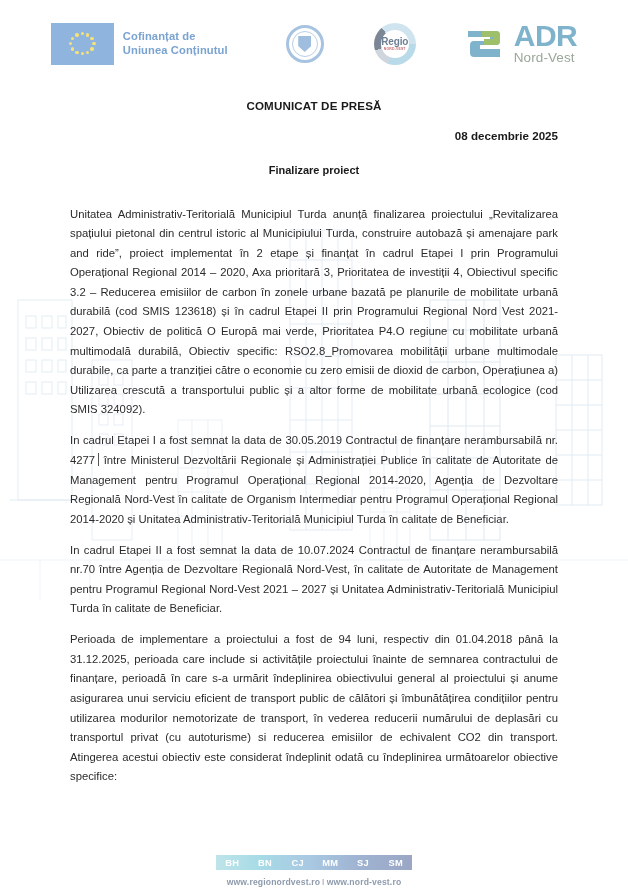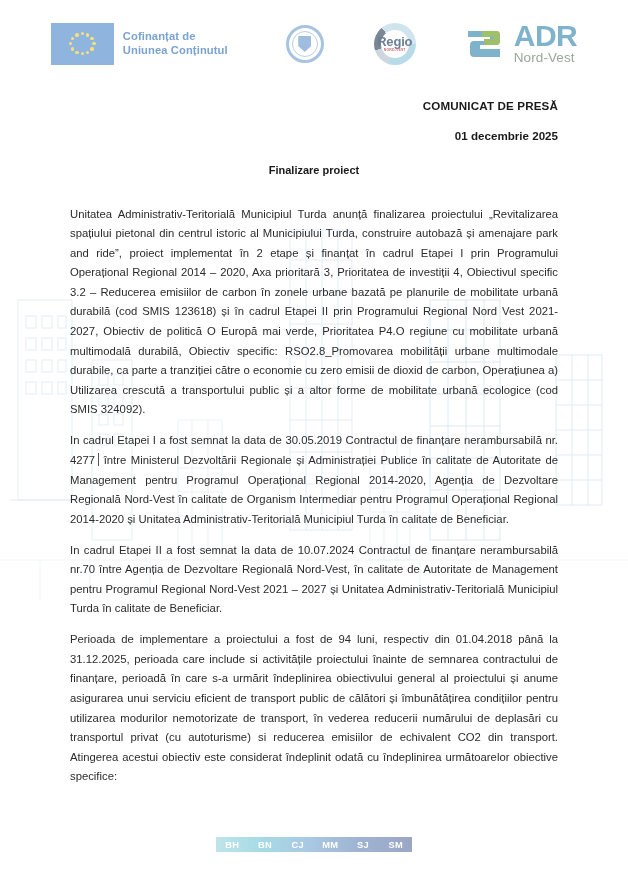--- a/index.html
+++ b/index.html
@@ -109,21 +109,21 @@
     border-radius: 50%;
     background: #ffffff;
   }
   .regio-inner {
     position: relative;
     z-index: 2;
     text-align: center;
     line-height: 1;
   }
   .regio-word {
-    font-size: 13px;
+    font-size: 10px;
     font-weight: bold;
     color: #6d7f94;
     letter-spacing: -.2px;
   }
   .regio-sub {
     font-size: 3.4px;
     font-weight: bold;
     color: #c66a72;
     letter-spacing: .2px;
     margin-top: 1px;
@@ -148,21 +148,21 @@
   }
 
   
   .doc {
     position: relative;
     z-index: 2;
     padding: 0 70px;
     box-sizing: border-box;
   }
   .press-title {
-    text-align: right;
+    text-align: center;
     font-size: 11.6px;
     font-weight: bold;
     letter-spacing: .15px;
     margin-top: 21px;
     color: #1a1a1a;
   }
   .doc-date {
     text-align: right;
     font-size: 11.6px;
     font-weight: bold;
@@ -198,21 +198,21 @@
     background: #555;
     vertical-align: -2px;
     margin-left: 3px;
   }
 
   
   .footer {
     position: absolute;
     left: 0;
     right: 0;
-    bottom: 40px;
+    bottom: 5px;
     z-index: 2;
     text-align: center;
     margin-top: 11px;
   }
   .county-bar {
     width: 196px;
     margin: 0 auto;
     height: 15px;
     display: flex;
     background: linear-gradient(to right, #bfe4ea 0%, #a7dbe6 22%, #a9c8e2 48%, #9fb4d2 72%, #9aa6c4 100%);
@@ -355,21 +355,21 @@
         <div class="adr-sub">Nord-Vest</div>
       </div>
     </div>
 
   </div>
 
   <div class="doc">
 
     <div class="press-title">COMUNICAT DE PRESĂ</div>
 
-    <div class="doc-date">01 decembrie 2025</div>
+    <div class="doc-date">08 decembrie 2025</div>
 
     <div class="proj-head">
       <span>Finalizare proiect</span>
     </div>
 
     <p class="para first">Unitatea Administrativ-Teritorială Municipiul Turda anunță finalizarea proiectului „Revitalizarea spațiului pietonal din centrul istoric al Municipiului Turda, construire autobază și amenajare park and ride”, proiect implementat în 2 etape și finanțat în cadrul Etapei I prin Programului Operațional Regional 2014 – 2020, Axa prioritară 3, Prioritatea de investiții 4, Obiectivul specific 3.2 – Reducerea emisiilor de carbon în zonele urbane bazată pe planurile de mobilitate urbană durabilă (cod SMIS 123618) și în cadrul Etapei II prin Programului Regional Nord Vest 2021-2027, Obiectiv de politică O Europă mai verde, Prioritatea P4.O regiune cu mobilitate urbană multimodală durabilă, Obiectiv specific: RSO2.8_Promovarea mobilității urbane multimodale durabile, ca parte a tranziției către o economie cu zero emisii de dioxid de carbon, Operațiunea a) Utilizarea crescută a transportului public și a altor forme de mobilitate urbană ecologice (cod SMIS 324092).</p>
 
     <p class="para"><span>In cadrul Etapei I a fost semnat la data de 30.05.2019 Contractul de finanțare nerambursabilă nr. 4277</span><span class="caret"></span> <span>între Ministerul Dezvoltării Regionale și Administrației Publice în calitate de Autoritate de Management pentru Programul Operațional  Regional 2014-2020, Agenția de Dezvoltare  Regională Nord-Vest în calitate de Organism Intermediar pentru Programul Operațional  Regional 2014-2020 și Unitatea Administrativ-Teritorială Municipiul Turda în calitate de Beneficiar.</span></p>
 
     <p class="para">In cadrul Etapei II a fost semnat la data de 10.07.2024 Contractul de finanțare nerambursabilă nr.70 între Agenția de Dezvoltare Regională Nord-Vest, în calitate de Autoritate de Management pentru Programul Regional Nord-Vest 2021 – 2027 și Unitatea Administrativ-Teritorială Municipiul Turda în calitate de Beneficiar.</p>
@@ -382,17 +382,20 @@
 
     <div class="county-bar">
       <span class="county">BH</span>
       <span class="county">BN</span>
       <span class="county">CJ</span>
       <span class="county">MM</span>
       <span class="county">SJ</span>
       <span class="county">SM</span>
     </div>
 
+    <div class="sites">
+      <a href="#">www.regionordvest.ro</a><span class="sep">I</span><a href="#">www.nord-vest.ro</a>
+    </div>
 
 
   </div>
 
 </div>
 
 </body></html>

